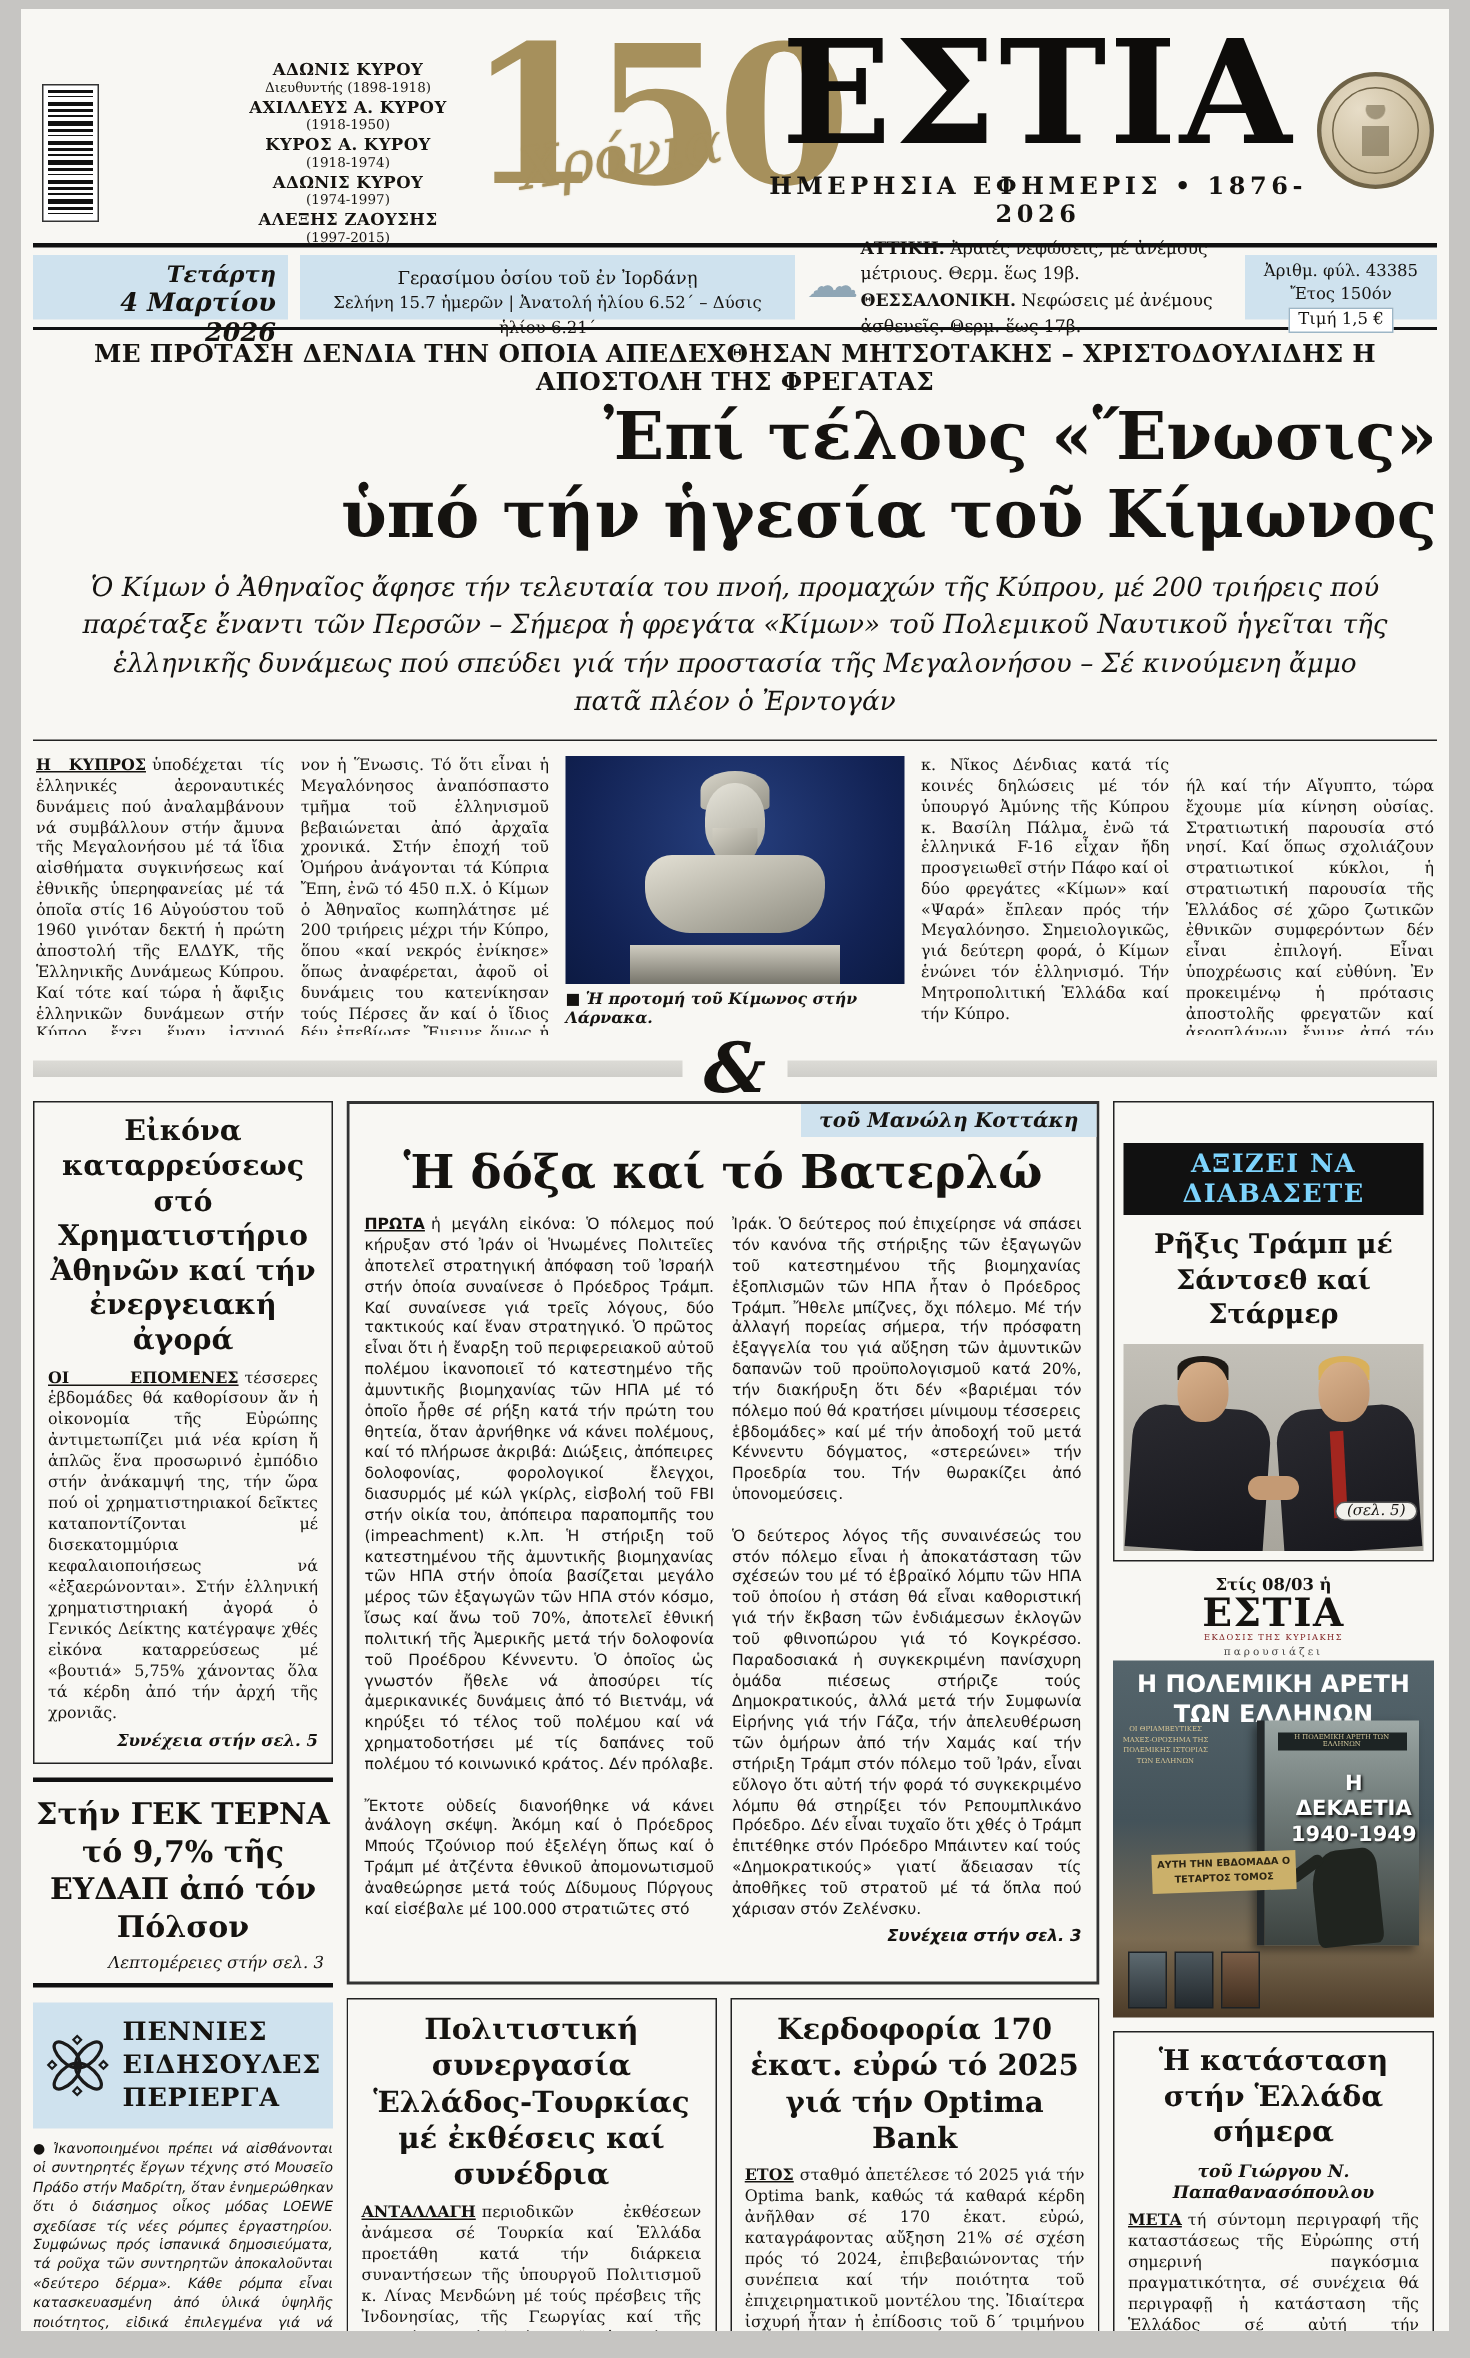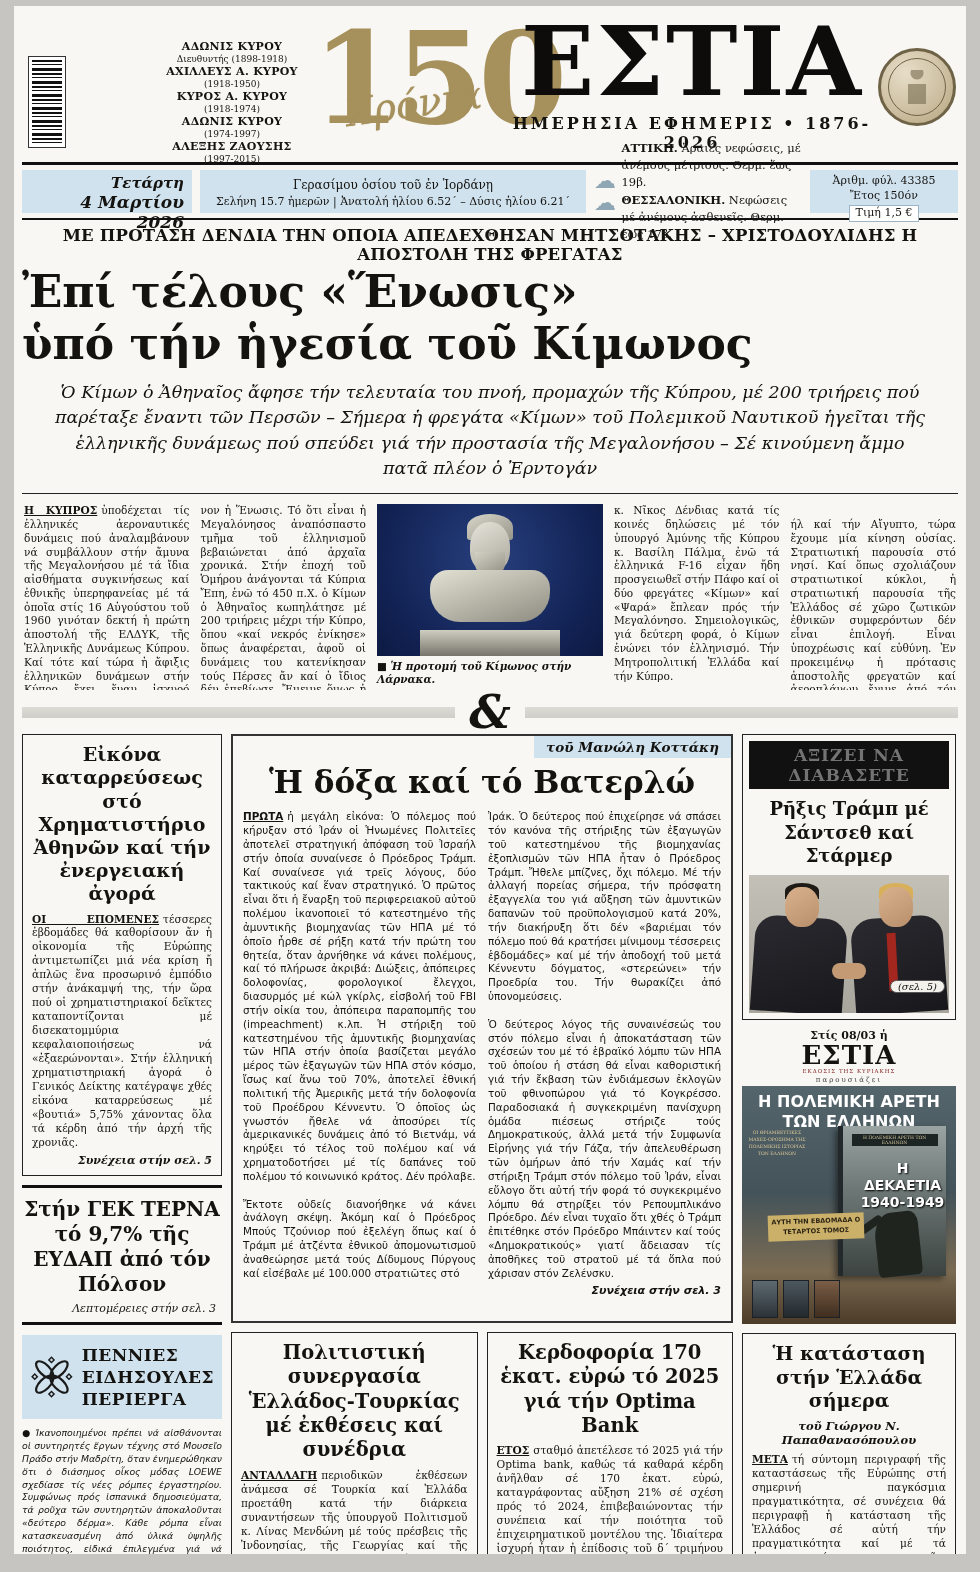--- a/index.html
+++ b/index.html
@@ -28,31 +28,31 @@
   .seal-fig { position:absolute; left:50%; top:50%; width:30px; height:34px; transform:translate(-50%,-50%);
     background:radial-gradient(circle at 50% 22%, #6f6347 0 6px, transparent 7px),
                linear-gradient(#6f6347,#6f6347); background-repeat:no-repeat; background-size:100% 40%,60% 60%; background-position:top center,bottom center; opacity:.55; border-radius:4px; }
 
   
   .infobar { display:flex; gap:8px; align-items:stretch; border-top:3px solid #111; border-bottom:2px solid #111; padding:5px 0; height:58px; }
   .bluebox { background:#cfe2ee; padding:4px 8px; }
   .ib-date { width:170px; text-align:right; font-style:italic; font-weight:bold; }
   .ib-date .day { font-size:15px; }
   .ib-date .date { font-size:17px; }
-  .ib-saint { width:386px; text-align:center; font-size:11px; line-height:1.5; padding-top:6px; }
+  .ib-saint { width:330px; text-align:center; font-size:11px; line-height:1.5; padding-top:6px; }
   .ib-saint .s1 { font-size:12px; }
   .ib-weather { flex:1; display:flex; gap:6px; align-items:center; font-size:11.5px; line-height:1.5; }
   .clouds { font-size:22px; color:#8fa6b5; line-height:1; letter-spacing:-10px; width:46px; }
   .ib-weather b { font-weight:bold; }
-  .ib-issue { width:148px; text-align:center; font-size:11px; line-height:1.35; }
+  .ib-issue { width:128px; text-align:center; font-size:11px; line-height:1.35; }
   .price-pill { background:#fff; border:1px solid #9db6c6; display:inline-block; padding:0 6px; margin-top:1px; }
 
   
   .kicker { text-align:center; font-weight:bold; font-size:16.5px; letter-spacing:.2px; padding:6px 0 2px; }
-  .headline { text-align:left; font-weight:bold; font-size:44px; line-height:1.18; }
+  .headline { text-align:right; font-weight:bold; font-size:44px; line-height:1.18; }
   .deck { text-align:center; font-style:italic; font-size:17.5px; line-height:1.45; padding:10px 30px 12px; border-bottom:1px solid #222; }
   .lead-cols { display:flex; gap:11px; padding:10px 2px 0; height:196px; overflow:hidden; }
   .lead-col { flex:1; font-size:10.6px; line-height:1.3; text-align:justify; white-space:pre-line; }
   .lead-in { font-weight:bold; margin-right:4px;text-decoration:underline; }
   .lead-fig { width:226px; flex:0 0 auto; }
   .bust-img { position:relative; height:152px; background:radial-gradient(circle at 50% 35%, #27407f, #122254 70%, #0c1a42); overflow:hidden; }
   .bust-head { position:absolute; left:50%; top:18px; width:40px; height:50px; transform:translateX(-50%); border-radius:48% 48% 42% 42%; background:linear-gradient(150deg,#e6e4da,#a9a79b); }
   .bust-helmet { position:absolute; left:50%; top:10px; width:46px; height:26px; transform:translateX(-50%); border-radius:50% 50% 10% 10%; background:linear-gradient(150deg,#d9d6ca,#97958a); }
   .bust-beard { position:absolute; left:50%; top:48px; width:30px; height:24px; transform:translateX(-50%); border-radius:0 0 50% 50%; background:linear-gradient(150deg,#d3d0c4,#8f8d82); }
   .bust-shoulders { position:absolute; left:50%; top:66px; width:120px; height:52px; transform:translateX(-50%); border-radius:18px 18px 30px 30px; background:linear-gradient(160deg,#e3e0d4,#8e8c80); }
@@ -88,21 +88,21 @@
   .byline-strip .byline { background:#cfe2ee; font-weight:bold; font-style:italic; font-size:13.5px; padding:3px 12px; }
   .kottakis-title { text-align:center; font-weight:bold; font-size:31px; padding:6px 0 10px; }
   .kott-cols { display:flex; gap:12px; }
   .kott-col { flex:1; font-family:"DejaVu Sans","Liberation Sans",sans-serif; font-size:10.4px; line-height:1.33; text-align:justify; white-space:pre-line; }
 
   .two-boxes { display:flex; gap:9px; margin-top:9px; }
   .two-boxes .box { flex:1; }
   .tb-title { text-align:center; font-weight:bold; font-size:19.5px; line-height:1.25; padding-bottom:6px; }
 
   .worth { border:1.5px solid #222; padding:6px; }
-  .worth-header { background:#111; color:#737373; text-align:center; font-weight:bold; font-size:17px; letter-spacing:1px; padding:4px 0; }
+  .worth-header { background:#111; color:#7dd3fc; text-align:center; font-weight:bold; font-size:17px; letter-spacing:1px; padding:4px 0;margin-top:21px; }
   .worth-title { text-align:center; font-weight:bold; font-size:18px; line-height:1.3; padding:8px 0; }
   .photo-trump { position:relative; height:138px; background:linear-gradient(#c3c0b8,#a8a59c); overflow:hidden; }
   .fig-man { position:absolute; bottom:0; width:92px; height:96px; background:linear-gradient(160deg,#2a2a30,#17171c); border-radius:22px 22px 0 0; }
   .fig-man.left { left:4px; transform:rotate(4deg); }
   .fig-man.right { right:4px; transform:rotate(-4deg); }
   .fig-head { position:absolute; bottom:86px; width:34px; height:40px; border-radius:45%; background:linear-gradient(150deg,#d9b28d,#b98f6b); }
   .fig-head.left { left:36px; }
   .fig-head.right { right:36px; }
   .hair-dark { position:absolute; bottom:114px; left:36px; width:34px; height:16px; border-radius:50% 50% 0 0; background:#1e1a16; }
   .hair-blond { position:absolute; bottom:114px; right:36px; width:34px; height:16px; border-radius:50% 50% 0 0; background:#d9b05a; }

